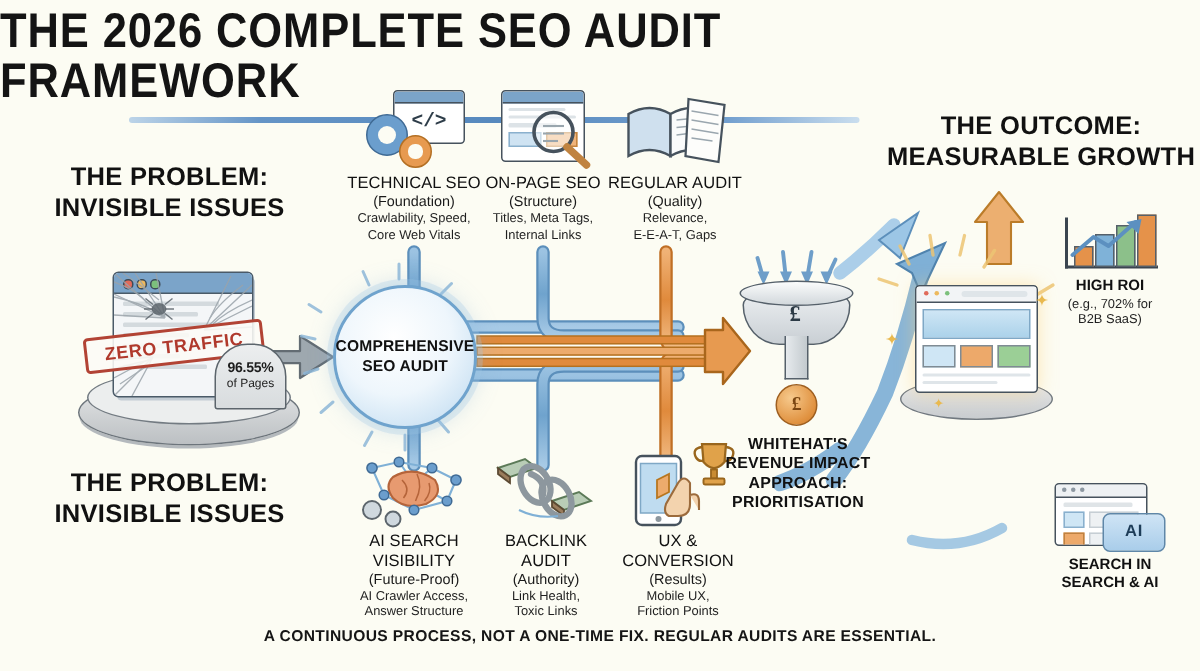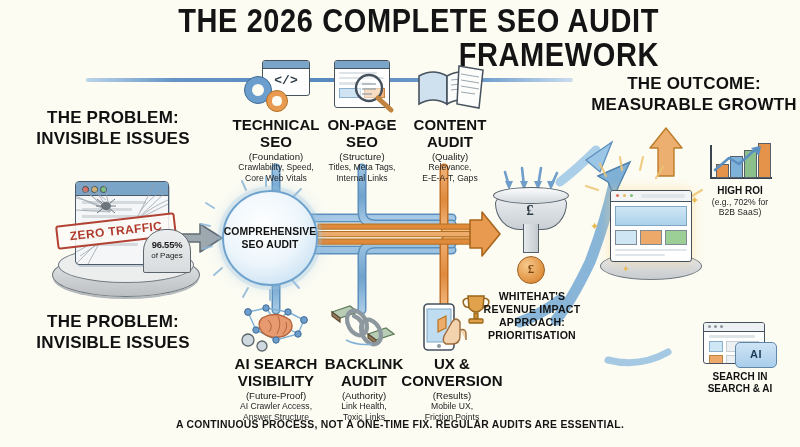--- a/index.html
+++ b/index.html
@@ -9,36 +9,36 @@
     font-family:"Liberation Sans", sans-serif;
     overflow:hidden;
     position:relative;
     color:#1b1b1b;
   }
   #stage{position:absolute;inset:0;}
   .abs{position:absolute;}
   .ctr{text-align:center;}
 
   
-  #title-wrap{left:0;top:8px;width:659px;text-align:right;}
+  #title-wrap{left:0;top:8px;width:659px;text-align:left;}
   #title{
     font-size:29px;font-weight:bold;letter-spacing:.6px;
     color:#141414;line-height:1.05;
     transform:scaleY(1.12);
     font-family:"Liberation Sans", sans-serif;
   }
   #title-rule{
     margin:9px auto 0;width:487px;height:4px;border-radius:2px;
     background:linear-gradient(90deg,#b9d2e8 0%,#5d8fc4 18%,#4e83bb 50%,#6c9bcd 82%,#c7dcee 100%);
     opacity:.95;
   }
 
   
   .hdr2{font-size:17px;font-weight:bold;line-height:1.22;letter-spacing:.2px;color:#111;}
-  .pill-title{font-size:15px;font-weight:bold;line-height:1.16;letter-spacing:.05px;color:#111;}
+  .pill-title{font-size:11px;font-weight:normal;line-height:1.16;letter-spacing:.05px;color:#111;}
   .pill-sub{font-size:9.6px;line-height:1.2;color:#1a1a1a;}
   .pill-desc{font-size:8.6px;line-height:1.22;color:#1f1f1f;}
   .res-title{font-size:10px;font-weight:bold;line-height:1.18;color:#111;}
   .res-sub{font-size:8.6px;line-height:1.2;color:#1f1f1f;}
   #footer{
     left:0;top:419px;width:800px;text-align:center;
     font-size:10.4px;font-weight:bold;letter-spacing:.25px;color:#151515;
   }
 
   
@@ -410,21 +410,21 @@
           </g>
         <path d="M44 6 L68 10 L64 48 L42 44 Z" fill="#fdfdfb" stroke="#46525d" stroke-width="1.5"></path>
         <g stroke="#9aa6ae" stroke-width="1">
             <line x1="46" y1="14" x2="64" y2="17"></line>
             <line x1="46" y1="20" x2="64" y2="23"></line>
             <line x1="46" y1="26" x2="64" y2="29"></line>
             <line x1="46" y1="32" x2="60" y2="34"></line>
           </g>
       </svg>
     </div>
-    <div class="pill-title" style="margin-top:4px;">CONTENT AUDIT</div>
+    <div class="pill-title" style="margin-top:4px;">REGULAR AUDIT</div>
     <div class="pill-sub">(Quality)</div>
     <div class="pill-desc">Relevance,</div>
     <div class="pill-desc">E-E-A-T, Gaps</div>
   </div>
 
   <div class="abs ctr" style="left:222px;top:302px;width:108px;">
     <div class="picon" style="width:80px;height:50px;">
       <svg width="80" height="50" viewBox="0 0 80 50">
         <g stroke="#7fb0d6" stroke-width="1.4" fill="none">
           <path d="M12 10 L30 6 L52 10 L68 18 M12 10 L20 28 L40 38 L62 32 L68 18 M30 6 L40 20 L62 32 M20 28 L40 20 L52 10"></path>

